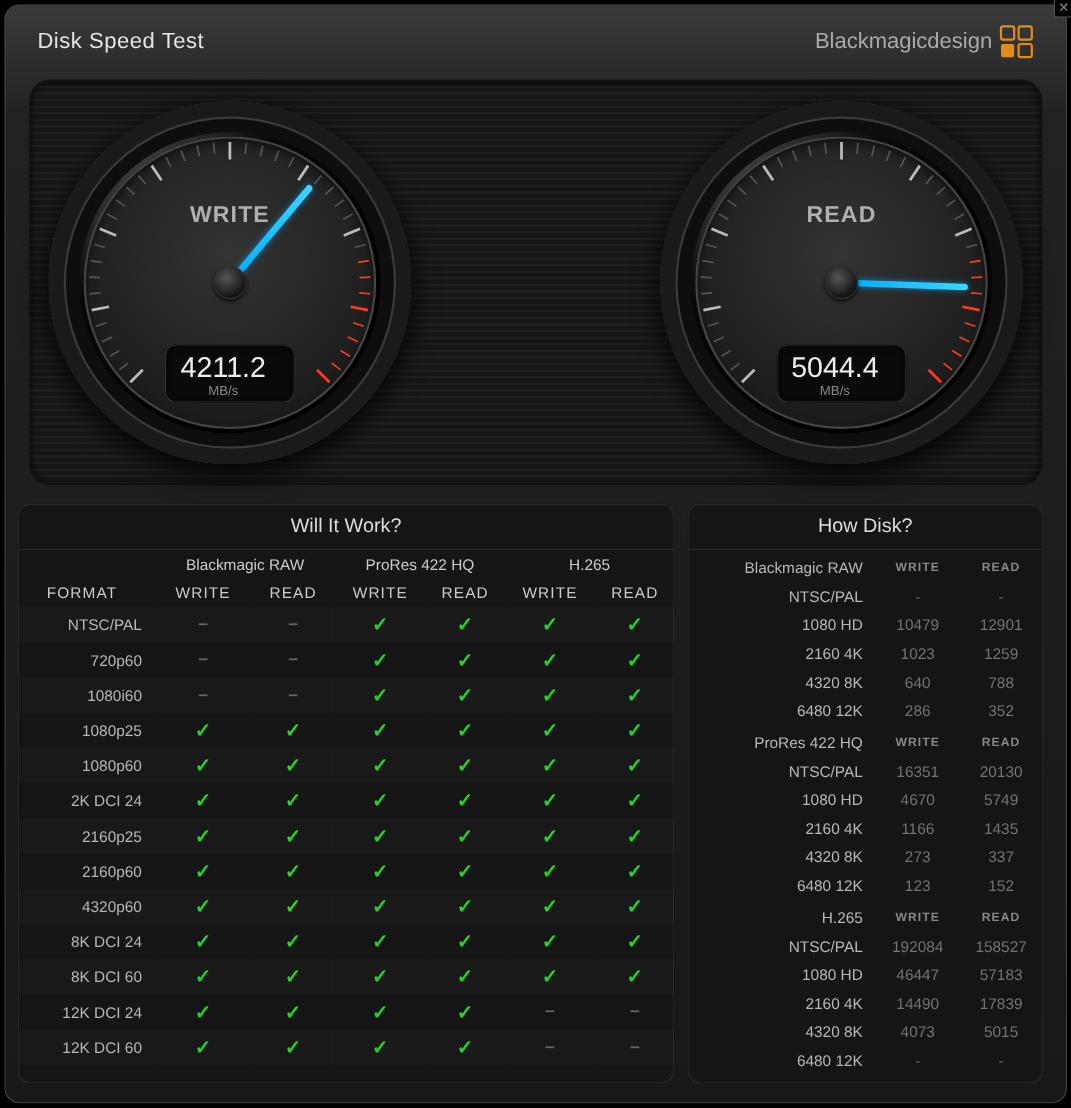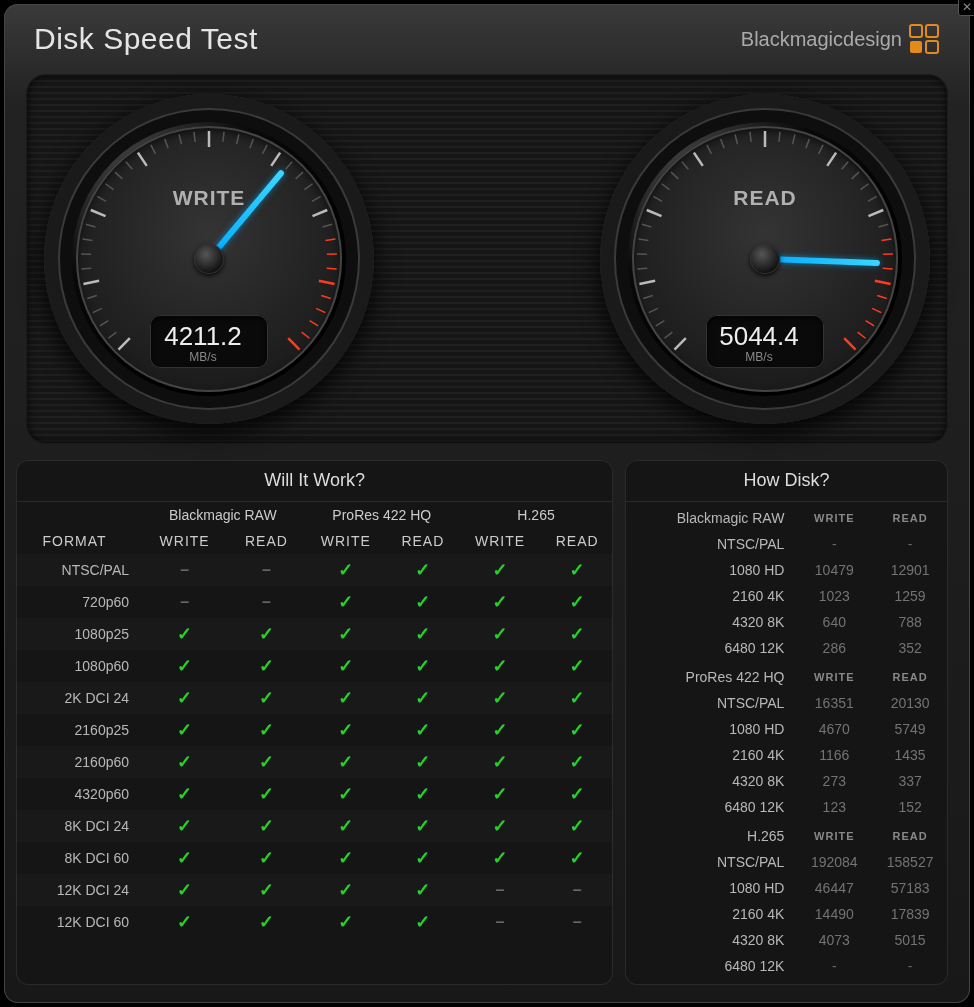--- a/index.html
+++ b/index.html
@@ -35,21 +35,21 @@
     cursor: pointer;
     z-index: 10;
   }
   .titlebar {
     display: flex;
     justify-content: space-between;
     align-items: center;
     padding: 18px 30px 10px 30px;
   }
   .title {
-    font-size: 30px;
+    font-size: 20px;
     font-weight: 200;
     color: #e5e5e5;
     letter-spacing: 0.5px;
   }
   .brand {
     display: flex;
     align-items: center;
     gap: 6px;
     color: #aaa;
     font-size: 20px;
@@ -436,20 +436,29 @@
             <tr>
               <td>720p60</td>
               <td><span class="dash">–</span></td>
               <td><span class="dash">–</span></td>
               <td><span class="check">✓</span></td>
               <td><span class="check">✓</span></td>
               <td><span class="check">✓</span></td>
               <td><span class="check">✓</span></td>
             </tr>
             <tr>
+              <td>1080i60</td>
+              <td><span class="dash">–</span></td>
+              <td><span class="dash">–</span></td>
+              <td><span class="check">✓</span></td>
+              <td><span class="check">✓</span></td>
+              <td><span class="check">✓</span></td>
+              <td><span class="check">✓</span></td>
+            </tr>
+            <tr>
               <td>1080p25</td>
               <td><span class="check">✓</span></td>
               <td><span class="check">✓</span></td>
               <td><span class="check">✓</span></td>
               <td><span class="check">✓</span></td>
               <td><span class="check">✓</span></td>
               <td><span class="check">✓</span></td>
             </tr>
             <tr>
               <td>1080p60</td>

